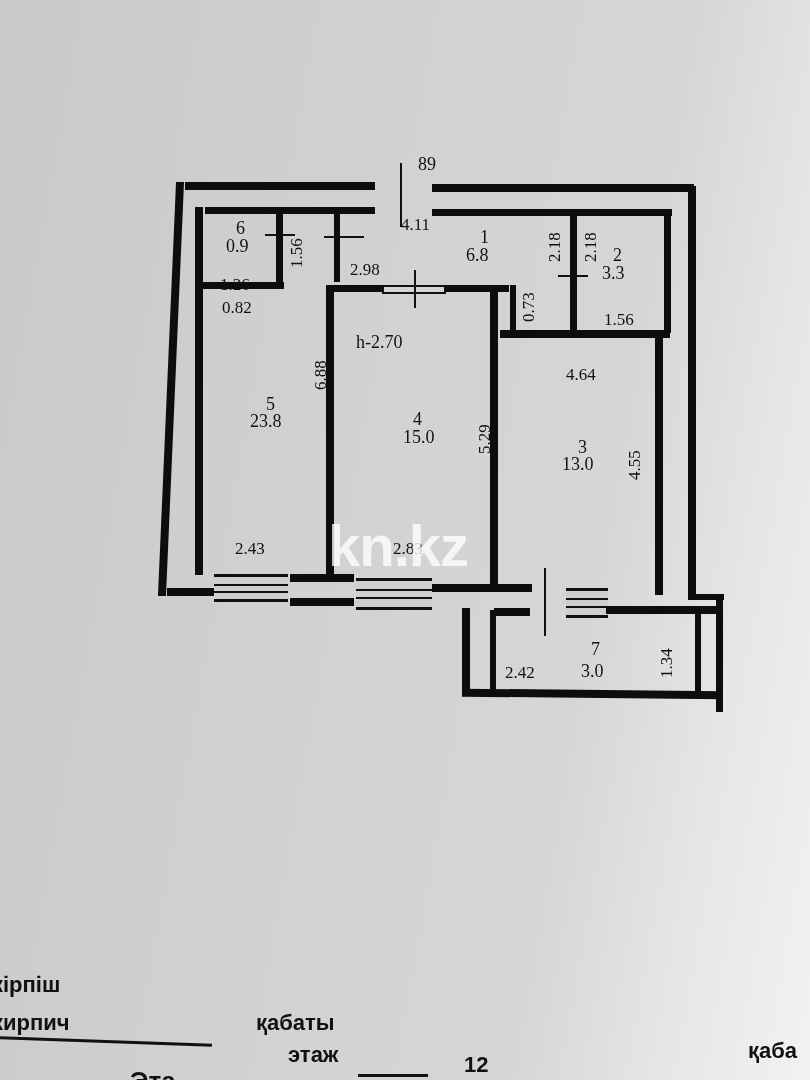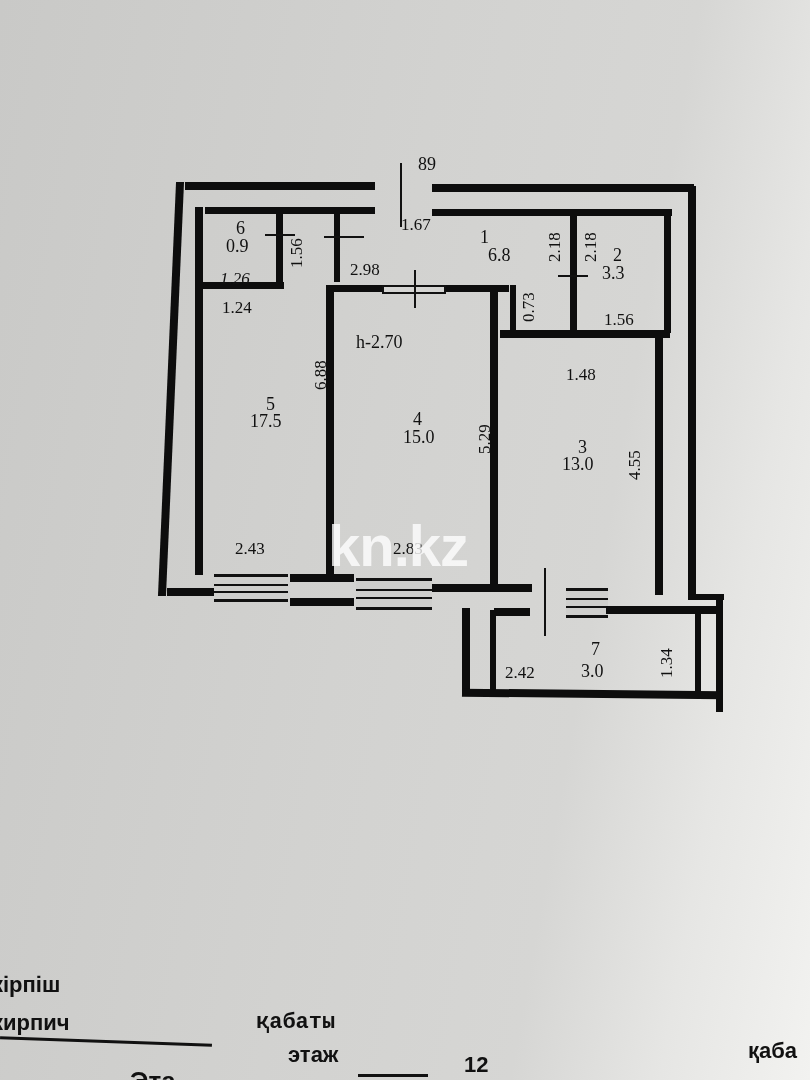--- a/index.html
+++ b/index.html
@@ -74,63 +74,63 @@
 
   <div class="tick" style="left:400px;top:163px;width:2px;height:64px;"></div>
   <div class="tick" style="left:324px;top:236px;width:40px;height:2px;"></div>
   <div class="tick" style="left:265px;top:234px;width:30px;height:2px;"></div>
   <div class="tick" style="left:414px;top:270px;width:2px;height:38px;"></div>
   <div class="tick" style="left:558px;top:275px;width:30px;height:2px;"></div>
   <div class="tick" style="left:544px;top:568px;width:2px;height:68px;"></div>
 
   <div class="lbl" style="left:418px;top:155px;">89</div>
 
-  <div class="lbl num" style="left:401px;top:216px;">1.67</div>
+  <div class="lbl num" style="left:401px;top:216px;">4.11</div>
   <div class="lbl" style="left:480px;top:228px;">1</div>
-  <div class="lbl" style="left:488px;top:246px;">6.8</div>
+  <div class="lbl" style="left:466px;top:246px;">6.8</div>
   <div class="lbl num" style="left:350px;top:261px;">2.98</div>
   <div class="lbl num rot" style="left:540px;top:238px;">2.18</div>
   <div class="lbl num rot" style="left:514px;top:298px;">0.73</div>
 
   <div class="lbl num rot" style="left:576px;top:238px;">2.18</div>
   <div class="lbl" style="left:613px;top:246px;">2</div>
   <div class="lbl" style="left:602px;top:264px;">3.3</div>
   <div class="lbl num" style="left:604px;top:311px;">1.56</div>
 
   <div class="lbl" style="left:236px;top:219px;">6</div>
   <div class="lbl" style="left:226px;top:237px;">0.9</div>
-  <div class="lbl num" style="left:220px;top:270px;font-style:italic;">1.26</div>
+  <div class="lbl num" style="left:220px;top:276px;">1.26</div>
   <div class="lbl num rot" style="left:282px;top:244px;">1.56</div>
 
-  <div class="lbl num" style="left:222px;top:299px;">1.24</div>
+  <div class="lbl num" style="left:222px;top:299px;">0.82</div>
   <div class="lbl num rot" style="left:306px;top:366px;">6.88</div>
   <div class="lbl" style="left:266px;top:395px;">5</div>
-  <div class="lbl" style="left:250px;top:412px;">17.5</div>
+  <div class="lbl" style="left:250px;top:412px;">23.8</div>
   <div class="lbl num" style="left:235px;top:540px;">2.43</div>
 
   <div class="lbl" style="left:356px;top:333px;">h-2.70</div>
   <div class="lbl" style="left:413px;top:410px;">4</div>
   <div class="lbl" style="left:403px;top:428px;">15.0</div>
   <div class="lbl num rot" style="left:470px;top:430px;">5.29</div>
   <div class="lbl num" style="left:393px;top:540px;">2.83</div>
 
-  <div class="lbl num" style="left:566px;top:366px;">1.48</div>
+  <div class="lbl num" style="left:566px;top:366px;">4.64</div>
   <div class="lbl" style="left:578px;top:438px;">3</div>
   <div class="lbl" style="left:562px;top:455px;">13.0</div>
   <div class="lbl num rot" style="left:620px;top:456px;">4.55</div>
 
   <div class="lbl" style="left:591px;top:640px;">7</div>
   <div class="lbl" style="left:581px;top:662px;">3.0</div>
   <div class="lbl num" style="left:505px;top:664px;">2.42</div>
   <div class="lbl num rot" style="left:652px;top:654px;">1.34</div>
 
   <div class="watermark">kn.kz</div>
 </div>
 
 <div class="footer-text" style="left:-8px;top:972px;">кірпіш</div>
 <div class="footer-text" style="left:-8px;top:1010px;">кирпич</div>
 <div class="underline" style="left:0px;top:1040px;width:212px;transform:rotate(2deg);"></div>
-<div class="footer-text" style="left:256px;top:1010px;font-family:Liberation Mono, monospace;">қабаты</div>
+<div class="footer-text" style="left:256px;top:1010px;">қабаты</div>
 <div class="footer-text" style="left:288px;top:1042px;">этаж</div>
 <div class="underline" style="left:358px;top:1074px;width:70px;"></div>
 <div class="footer-text" style="left:464px;top:1052px;">12</div>
 <div class="footer-text" style="left:748px;top:1038px;">қаба</div>
 <div class="footer-text" style="left:130px;top:1066px;font-size:26px;">Эта</div>
 
 </body></html>

